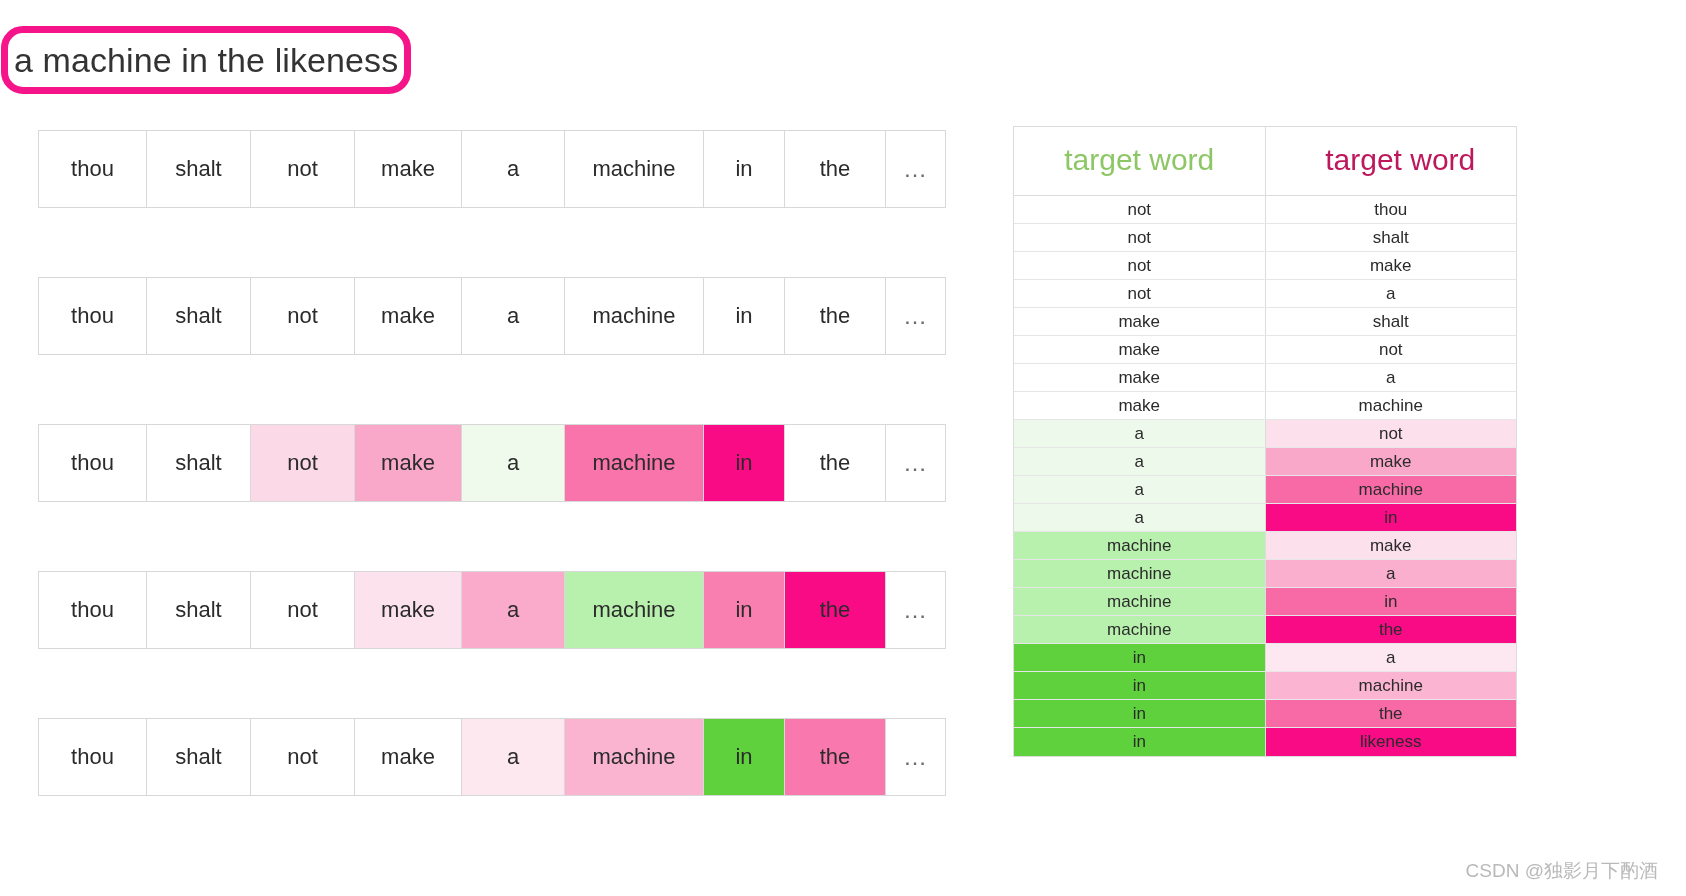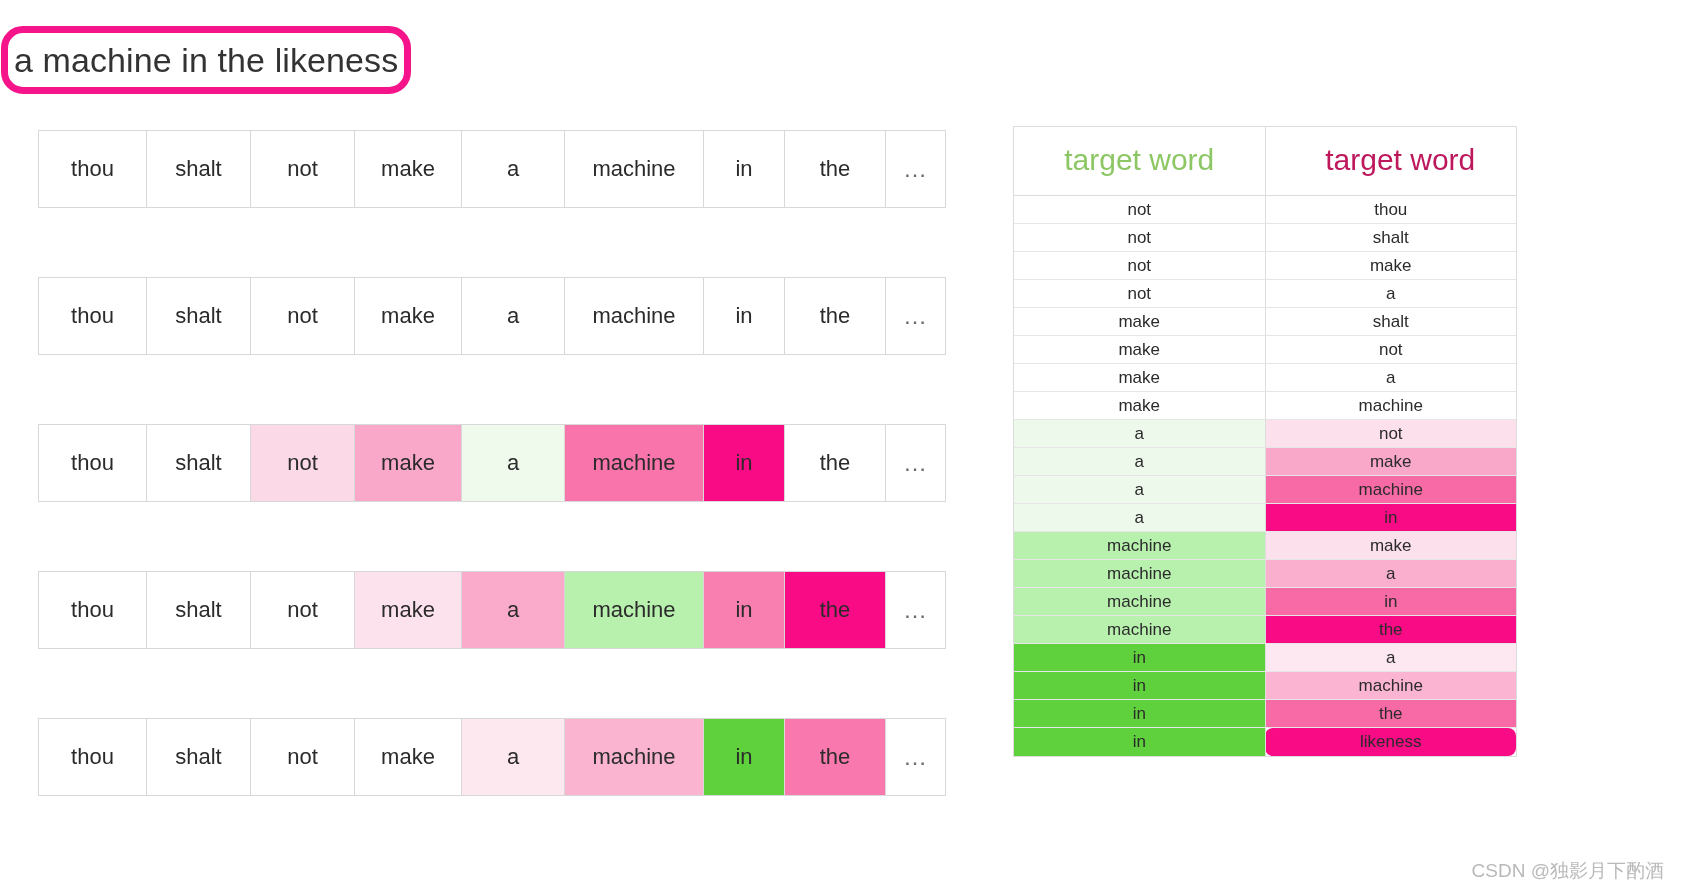--- a/index.html
+++ b/index.html
@@ -117,21 +117,21 @@
     border-bottom: 1px solid #e6e6e6;
     border-right: 1px solid #dcdcdc;
     box-sizing: border-box;
   }
   table.mapping td:last-child { border-right: none; }
   table.mapping tr:last-child td { border-bottom: none; }
 
   
   #watermark {
     position: absolute;
-    right: 22px;
+    right: 28px;
     bottom: 12px;
     font-size: 19px;
     color: #b9b9b9;
     white-space: nowrap;
     margin-left: 8px;
   }
 </style>
 </head>
 <body>
 
@@ -279,19 +279,19 @@
         <tr>
           <td style="background: rgb(95, 209, 61);">in</td>
           <td style="background: rgb(251, 181, 210);">machine</td>
         </tr>
         <tr>
           <td style="background: rgb(95, 209, 61);">in</td>
           <td style="background: rgb(248, 106, 166);">the</td>
         </tr>
         <tr>
           <td style="background: rgb(95, 209, 61);">in</td>
-          <td style="background: rgb(249, 11, 134); border-radius: 8px;">likeness</td>
+          <td style="background: rgb(249, 11, 134);">likeness</td>
         </tr>
       </tbody>
   </table>
 </div>
 
 <div id="watermark">CSDN @独影月下酌酒</div>
 
 </body></html>

